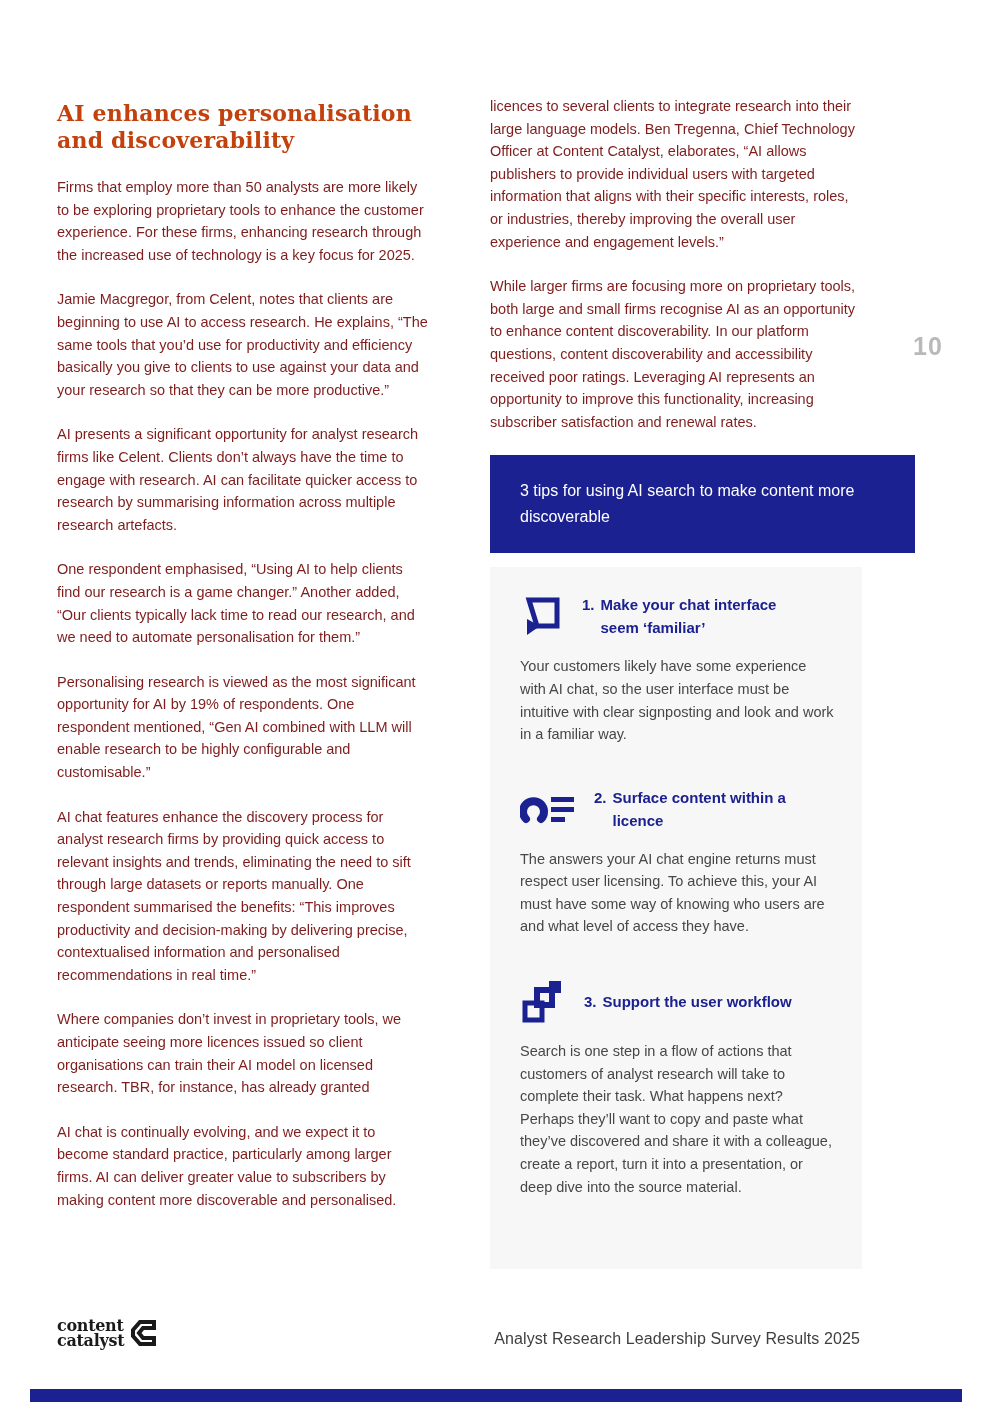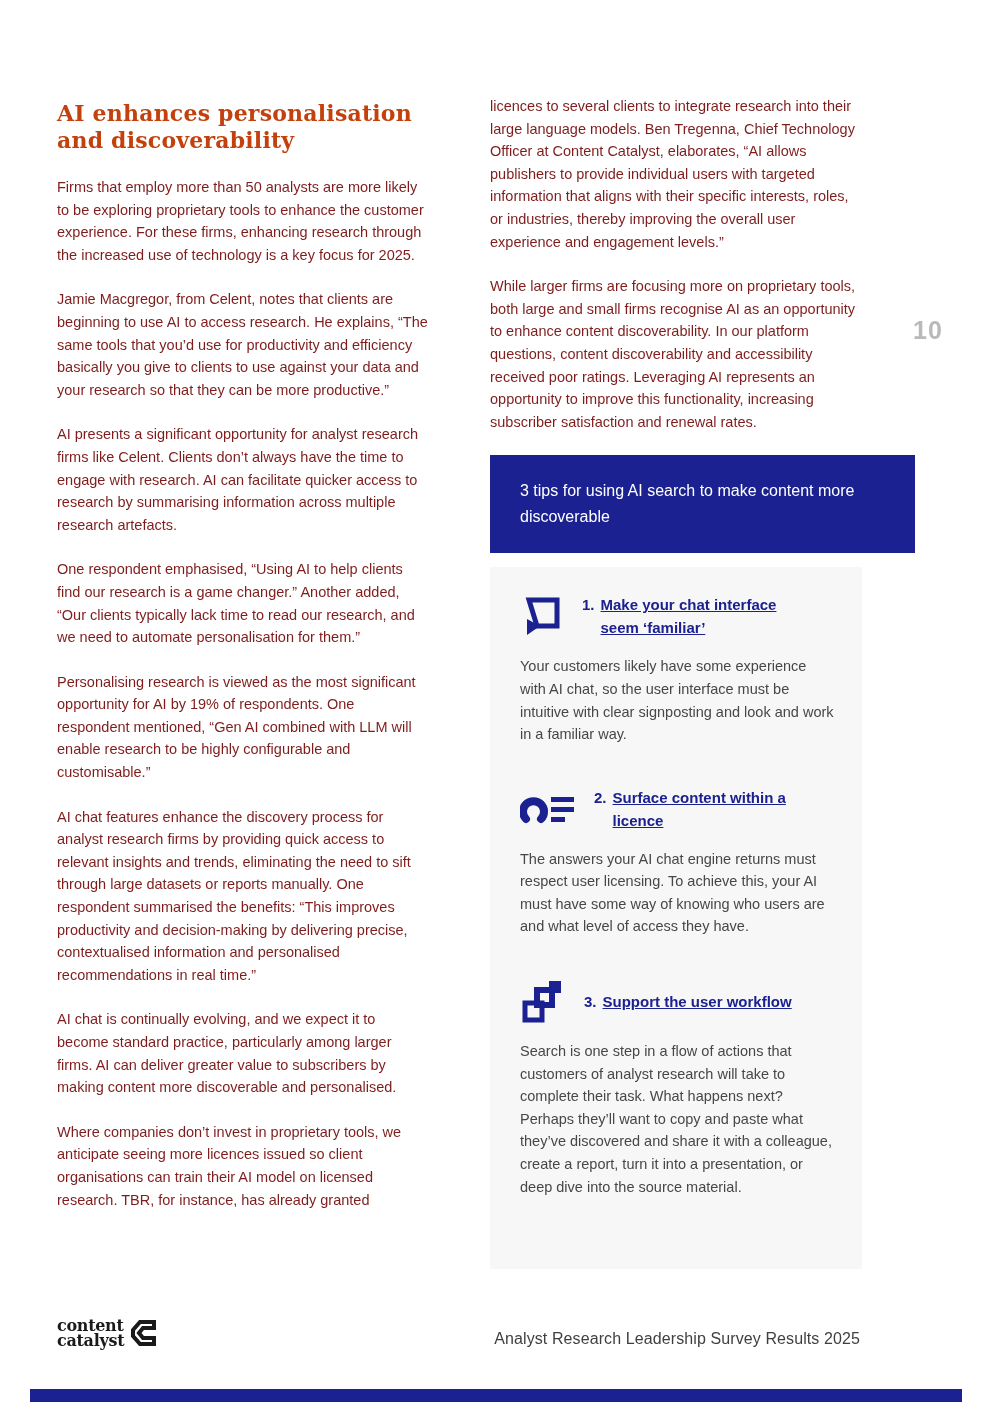--- a/index.html
+++ b/index.html
@@ -28,21 +28,21 @@
   }
   p.body-par {
     font-size:14.5px;
     line-height:22.6px;
     margin-bottom:22px;
     color:#7f1d1d;
   }
 
   
   .page-number {
-    position:absolute; left:913px; top:316px;
+    position:absolute; left:913px; top:332px;
     font-size:25px; font-weight:700; color:#b9b9b9;
     letter-spacing:1px;
   }
 
   
   .callout-header {
     width:425px; min-height:96px;
     background:#1b2190;
     color:#ffffff;
     padding:23px 40px 23px 30px;
@@ -55,21 +55,21 @@
     background:#f7f7f7;
     padding:26px 28px 0 30px;
   }
   .tip { margin-bottom:40px; }
   .tip-head { display:flex; align-items:center; gap:20px; margin-bottom:16px; }
   .tip-icon { flex:0 0 auto; display:block; }
   .tip-title-wrap {
     display:flex; gap:6px;
     color:#1b2190; font-weight:700; font-size:15px; line-height:23px;
   }
-  .tip-title { display:inline-block;text-decoration:underline; }
+  .tip-title { display:inline-block; }
   .tip-title.w-narrow { max-width:180px; }
   .tip-body { font-size:14.5px; line-height:22.6px; color:#474747; }
 
   
   .footer-logo {
     position:absolute; left:57px; top:1318px;
     display:flex; align-items:flex-end; gap:6px;
     color:#1a1a1a;
   }
   .footer-logo .logo-text {
@@ -97,22 +97,22 @@
     <h1 class="doc-heading">
       <span>AI enhances personalisation</span><br>
       <span>and discoverability</span>
     </h1>
     <p class="body-par">Firms that employ more than 50 analysts are more likely to be exploring proprietary tools to enhance the customer experience. For these firms, enhancing research through the increased use of technology is a key focus for 2025.</p>
     <p class="body-par">Jamie Macgregor, from Celent, notes that clients are beginning to use AI to access research. He explains, “The same tools that you’d use for productivity and efficiency basically you give to clients to use against your data and your research so that they can be more productive.”</p>
     <p class="body-par">AI presents a significant opportunity for analyst research firms like Celent. Clients don’t always have the time to engage with research. AI can facilitate quicker access to research by summarising information across multiple research artefacts.</p>
     <p class="body-par">One respondent emphasised, “Using AI to help clients find our research is a game changer.” Another added, “Our clients typically lack time to read our research, and we need to automate personalisation for them.”</p>
     <p class="body-par">Personalising research is viewed as the most significant opportunity for AI by 19% of respondents. One respondent mentioned, “Gen AI combined with LLM will enable research to be highly configurable and customisable.”</p>
     <p class="body-par">AI chat features enhance the discovery process for analyst research firms by providing quick access to relevant insights and trends, eliminating the need to sift through large datasets or reports manually. One respondent summarised the benefits: “This improves productivity and decision-making by delivering precise, contextualised information and personalised recommendations in real time.”</p>
+    <p class="body-par">Where companies don’t invest in proprietary tools, we anticipate seeing more licences issued so client organisations can train their AI model on licensed research. TBR, for instance, has already granted</p>
     <p class="body-par">AI chat is continually evolving, and we expect it to become standard practice, particularly among larger firms. AI can deliver greater value to subscribers by making content more discoverable and personalised.</p>
-    <p class="body-par">Where companies don’t invest in proprietary tools, we anticipate seeing more licences issued so client organisations can train their AI model on licensed research. TBR, for instance, has already granted</p>
   </div>
 
   <div class="col-right">
     <p class="body-par">licences to several clients to integrate research into their large language models. Ben Tregenna, Chief Technology Officer at Content Catalyst, elaborates, “AI allows publishers to provide individual users with targeted information that aligns with their specific interests, roles, or industries, thereby improving the overall user experience and engagement levels.”</p>
     <p class="body-par">While larger firms are focusing more on proprietary tools, both large and small firms recognise AI as an opportunity to enhance content discoverability. In our platform questions, content discoverability and accessibility received poor ratings. Leveraging AI represents an opportunity to improve this functionality, increasing subscriber satisfaction and renewal rates.</p>
 
     <div class="callout-header">
       <span>3 tips for using AI search to make content more discoverable</span>
     </div>
 

